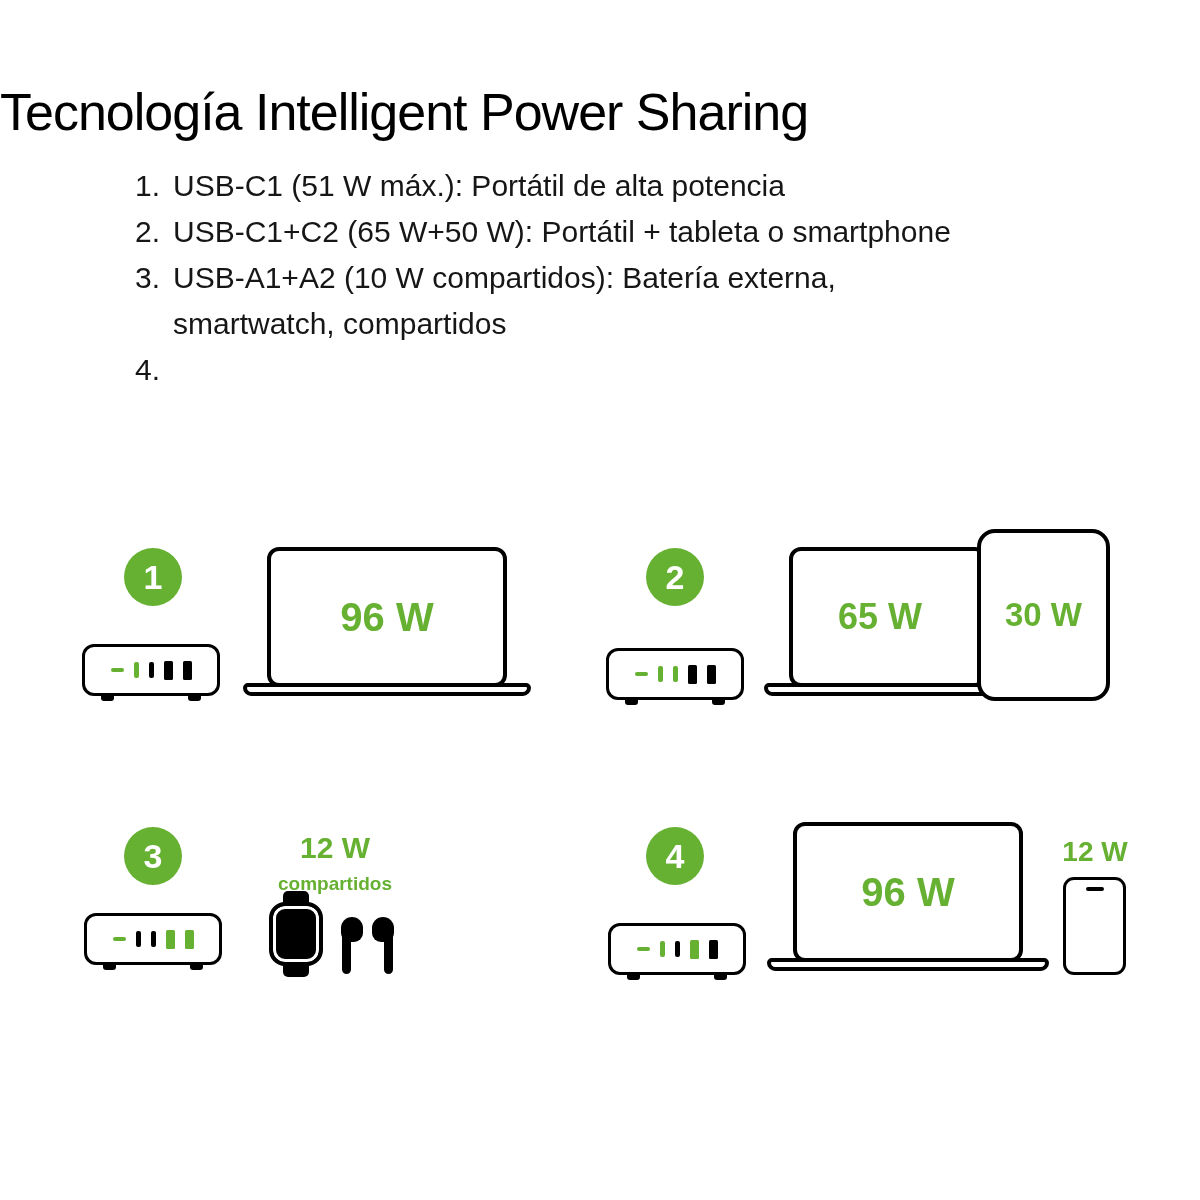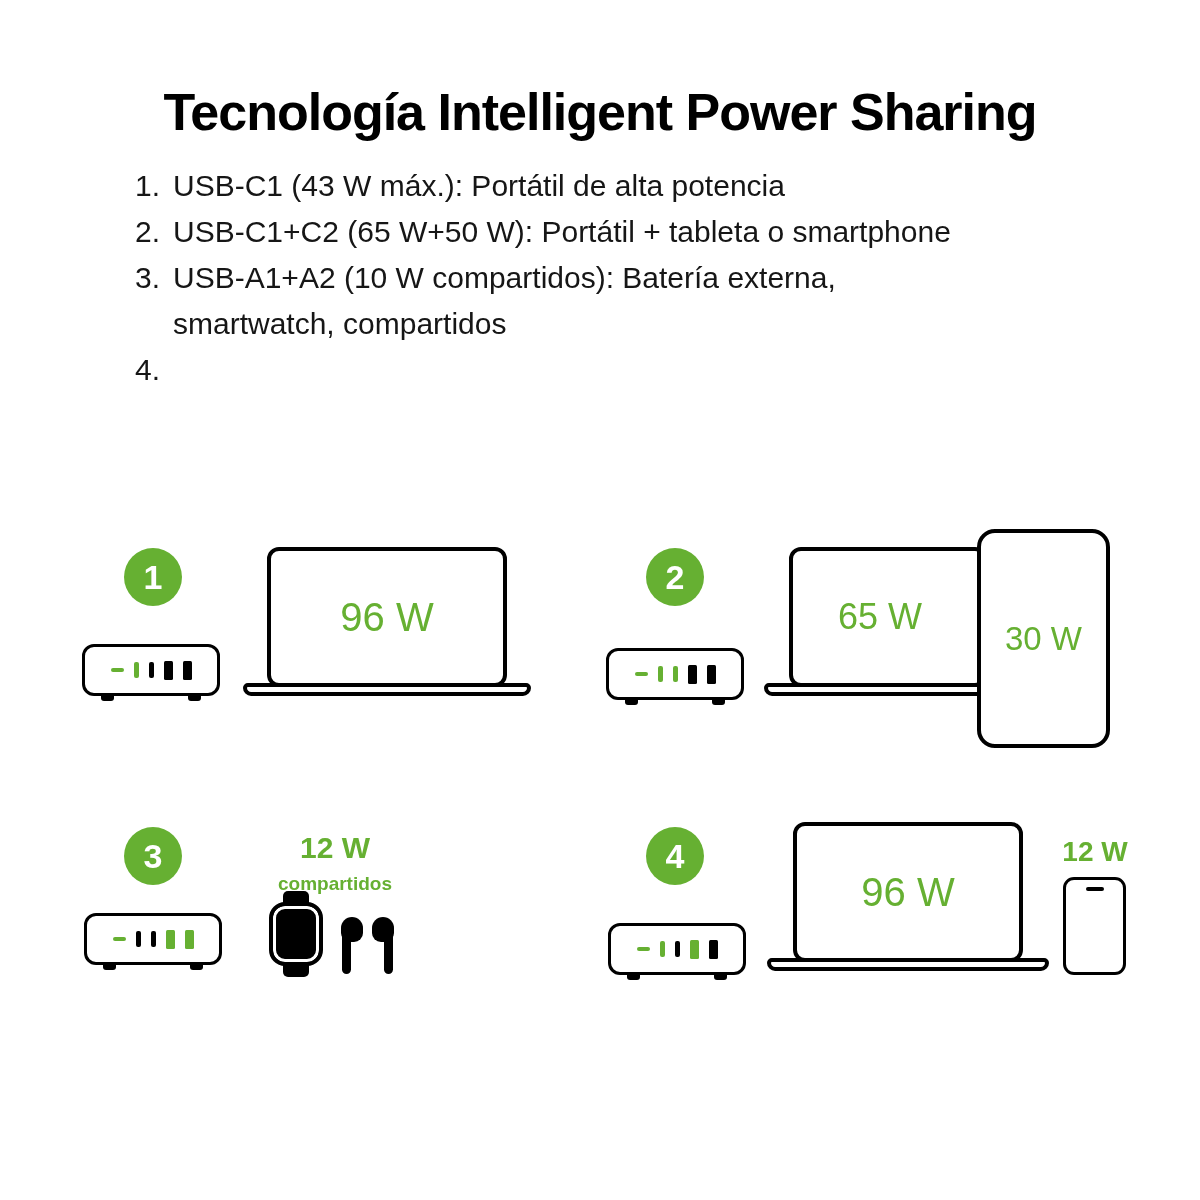--- a/index.html
+++ b/index.html
@@ -1,20 +1,20 @@
 <!DOCTYPE html>
 <html style="--green: #66b032;"><head>
 <meta charset="utf-8">
 <style>
   * { margin:0; padding:0; box-sizing:border-box; }
   html,body { background:#ffffff; font-family:"Liberation Sans", sans-serif; }
   .canvas { position:relative; width:1200px; height:1200px; background:#fff; overflow:hidden; }
 
-  .title { position:absolute; top:82px; left:0; width:1200px; text-align:center;
-           font-size:52px; font-weight:700; letter-spacing:-1px; color:#000; }
+  .title { position:absolute; top:82px; left:0; width:1200px; 
+           font-size:52px; font-weight:400; letter-spacing:-1px; color:#000; }
 
   .list { position:absolute; top:163px; left:135px; width:930px; font-size:30px; color:#161616; }
   .list-item { display:flex; line-height:46px; }
   .list-num { flex:none; width:38px; }
 
   .badge { position:absolute; width:58px; height:58px; border-radius:50%; background:var(--green);
            color:#fff; font-size:34px; font-weight:700; display:flex; align-items:center; justify-content:center; }
 
   .charger { position:absolute; width:138px; height:52px; background:#fff; border:3.5px solid #000;
              border-radius:12px; display:flex; align-items:center; justify-content:center; gap:10px; }
@@ -24,21 +24,21 @@
   .p { background:#000; border-radius:2px; flex:none; }
   .p.led { width:13px; height:4px; }
   .p.c { width:5px; height:16px; }
   .p.a { width:9px; height:19px; border-radius:1.5px; }
   .p.on { background:var(--green); }
 
   .lap-screen { position:absolute; background:#fff; border:4px solid #000; border-radius:12px;
                 display:flex; align-items:center; justify-content:center; }
   .lap-base { position:absolute; height:13px; background:#fff; border:4px solid #000;
               border-radius:6px 6px 10px 10px; z-index:1; }
-  .power { color:var(--green); font-weight:400; }
+  .power { color:var(--green); font-weight:700; }
 
   .tablet { position:absolute; background:#fff; border:4px solid #000; border-radius:18px; z-index:2;
             display:flex; align-items:center; justify-content:center; }
 
   .phone { position:absolute; background:#fff; border:3.5px solid #000; border-radius:11px; z-index:2; }
   .phone-notch { position:absolute; top:7px; left:50%; transform:translateX(-50%);
                  width:18px; height:4px; border-radius:2px; background:#000; }
 
   .shared-label { position:absolute; text-align:center; color:var(--green); font-weight:700; }
   .shared-label .big { font-size:30px; display:block; }
@@ -63,21 +63,21 @@
 <body>
 
 <div class="canvas">
 
   <div class="title">Tecnología Intelligent Power Sharing</div>
 
   <div class="list">
     <div class="list-item">
       <span class="list-num">1.</span>
       <span class="list-text">
-        <span>USB-C1 (43 W máx.): Portátil de alta potencia</span>
+        <span>USB-C1 (51 W máx.): Portátil de alta potencia</span>
       </span>
     </div>
     <div class="list-item">
       <span class="list-num">2.</span>
       <span class="list-text">
         <span>USB-C1+C2 (65 W+50 W): Portátil + tableta o smartphone</span>
       </span>
     </div>
     <div class="list-item">
       <span class="list-num">3.</span>
@@ -109,21 +109,21 @@
     <span class="p led on"></span>
     <span class="p c on"></span>
     <span class="p c on"></span>
     <span class="p a"></span>
     <span class="p a"></span>
   </div>
   <div class="lap-screen" style="left:789px; top:547px; width:198px; height:140px;">
     <span class="power" style="font-size:36px; margin-right:16px;">65 W</span>
   </div>
   <div class="lap-base" style="left:764px; top:683px; width:246px;"></div>
-  <div class="tablet" style="left:977px; top:529px; width:133px; height:219px;">
+  <div class="tablet" style="left:977px; top:529px; width:133px; height:172px;">
     <span class="power" style="font-size:33px;">30 W</span>
   </div>
 
   <div class="badge" style="left:124px; top:827px;">3</div>
   <div class="shared-label" style="left:268px; top:831px; width:134px;">
     <span class="big">12 W</span>
     <span class="small">compartidos</span>
   </div>
   <div class="charger" style="left:84px; top:913px;">
     <span class="p led on"></span>

